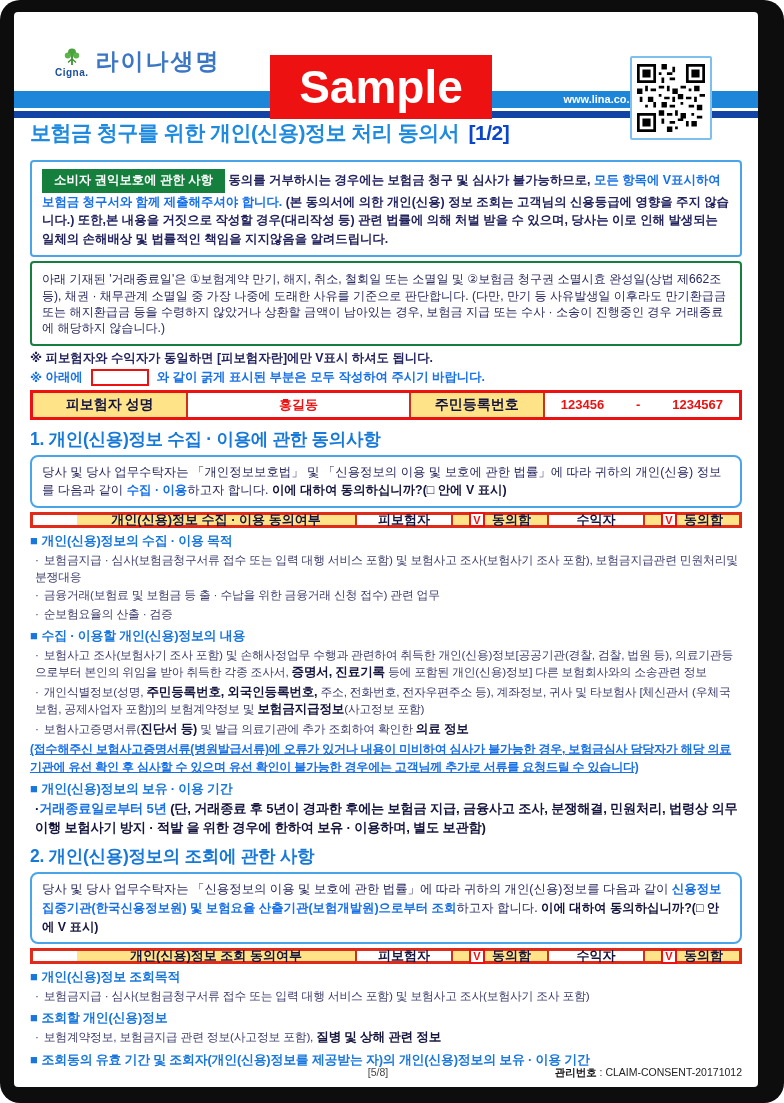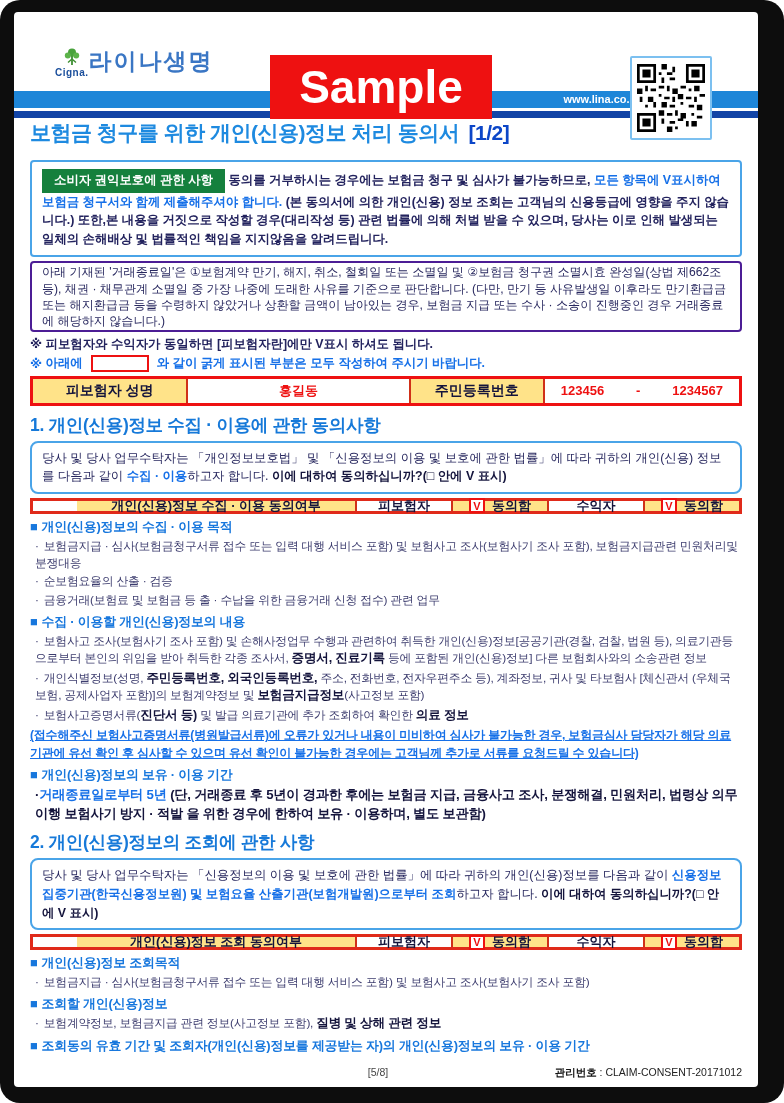--- a/index.html
+++ b/index.html
@@ -3,38 +3,38 @@
 <meta charset="utf-8">
 <style>
   * { box-sizing: border-box; margin: 0; padding: 0; }
   html,body { background:#ffffff; }
   body { font-family: "Liberation Sans","DejaVu Sans",sans-serif; }
   .scan { position:relative; width:784px; height:1103px; background:#0d0d0d; border-radius:20px; overflow:hidden; margin:0 auto; }
   .page { position:absolute; left:14px; top:12px; right:26px; bottom:16px; background:#ffffff; border-radius:4px; overflow:hidden; }
 
   
   .header { position:relative; height:148px; }
-  .logo { position:absolute; left:41px; top:34px; display:flex; align-items:flex-end; z-index:3; }
+  .logo { position:absolute; left:41px; top:34px; display:flex; align-items:flex-end; gap:7px; z-index:3; }
   .logo-cigna { display:flex; flex-direction:column; align-items:center; line-height:1; }
   .logo-cigna .cigna-word { color:#1b4f9c; font-size:10px; font-weight:bold; letter-spacing:.5px; margin-top:1px; }
   .logo-name { font-size:23px; color:#3a76c4; font-weight:bold; letter-spacing:2px; padding-bottom:1px; }
   .bar-blue { position:absolute; left:0; right:0; top:79px; height:17px; background:#1e86d8; z-index:1; }
   .bar-navy { position:absolute; left:0; right:0; top:99px; height:7px; background:#1244a6; z-index:1; }
   .website { position:absolute; top:81px; right:118px; color:#ffffff; font-weight:bold; font-size:11px; z-index:2; }
   .sample { position:absolute; left:256px; top:43px; width:222px; height:64px; background:#ee1111; color:#ffffff; font-size:46px; font-weight:bold; display:flex; align-items:center; justify-content:center; z-index:6; }
   .qr { position:absolute; right:46px; top:44px; width:82px; height:84px; background:#ffffff; border:2px solid #7cc0f0; border-radius:2px; display:flex; align-items:center; justify-content:center; z-index:5; }
   .title { position:absolute; left:16px; top:107px; font-size:21px; font-weight:bold; color:#1e8ae0; letter-spacing:-.5px; white-space:nowrap; z-index:2; }
   .title .pg { color:#0c46c8; margin-left:4px; }
 
   
   .content { padding:0 16px; color:#23235e; }
   .box-blue { border:2px solid #4aa4e8; border-radius:4px; padding:7px 10px; font-size:12.4px; font-weight:bold; line-height:1.5; }
   .badge { display:inline-block; background:#15803d; color:#ffffff; padding:2px 12px 3px; font-weight:bold; font-size:12.4px; }
   .hl { color:#1670e8; }
-  .box-trans { border:2px solid #4c1d95; border-radius:4px; padding:1px 10px; font-size:12.1px; font-weight:500; line-height:1.33; margin-top:4px; color:#28285f; }
+  .box-trans { border:2px solid #15803d; border-radius:4px; padding:8px 10px; font-size:12.1px; font-weight:500; line-height:1.33; margin-top:4px; color:#28285f; }
   .note1 { font-weight:bold; font-size:12.4px; margin-top:4px; color:#23235e; }
   .note2 { font-weight:bold; font-size:12.4px; color:#1670e8; margin-top:2px; display:flex; align-items:center; }
   .inline-box { display:inline-block; width:58px; height:17px; border:2px solid #ee1111; background:#fff; margin:0 8px; }
 
   .insured-row { border:3px solid #ee1111; display:flex; margin-top:4px; height:30px; }
   .insured-row .cell { display:flex; align-items:center; justify-content:center; font-weight:bold; }
   .insured-row .lab { background:#ffe389; color:#14143c; font-size:14px; border-right:2px solid #d03018; }
   .insured-row .val { color:#ee1111; font-size:13px; }
   .ir-c1 { width:22%; } .ir-c2 { width:31.5%; border-right:2px solid #d03018; } .ir-c3 { width:19%; } .ir-c4 { width:27.5%; justify-content:space-around !important; }
 
@@ -153,22 +153,22 @@
         </div>
         <div class="cell cn-c4">수익자</div>
         <div class="cell y cn-c5">
           <span class="checkbox">V</span>
           <span>동의함</span>
         </div>
       </div>
 
       <div class="bul-h"><span class="sq">■</span><span>개인(신용)정보의 수집 · 이용 목적</span></div>
       <div class="bul"><span class="dot">·</span><span>보험금지급 · 심사(보험금청구서류 접수 또는 입력 대행 서비스 포함) 및 보험사고 조사(보험사기 조사 포함), 보험금지급관련 민원처리및 분쟁대응</span></div>
+      <div class="bul"><span class="dot">·</span><span>금융거래(보험료 및 보험금 등 출 · 수납을 위한 금융거래 신청 접수) 관련 업무</span></div>
       <div class="bul"><span class="dot">·</span><span>순보험요율의 산출 · 검증</span></div>
-      <div class="bul"><span class="dot">·</span><span>금융거래(보험료 및 보험금 등 출 · 수납을 위한 금융거래 신청 접수) 관련 업무</span></div>
 
       <div class="bul-h"><span class="sq">■</span><span>수집 · 이용할 개인(신용)정보의 내용</span></div>
       <div class="bul"><span class="dot">·</span><span>보험사고 조사(보험사기 조사 포함) 및 손해사정업무 수행과 관련하여 취득한 개인(신용)정보[공공기관(경찰, 검찰, 법원 등), 의료기관등으로부터 본인의 위임을 받아 취득한 각종 조사서, </span><b>증명서, 진료기록</b><span> 등에 포함된 개인(신용)정보] 다른 보험회사와의 소송관련 정보</span></div>
       <div class="bul"><span class="dot">·</span><span>개인식별정보(성명, </span><b>주민등록번호, 외국인등록번호,</b><span> 주소, 전화번호, 전자우편주소 등), 계좌정보, 귀사 및 타보험사 [체신관서 (우체국보험, 공제사업자 포함)]의 보험계약정보 및 </span><b>보험금지급정보</b><span>(사고정보 포함)</span></div>
       <div class="bul"><span class="dot">·</span><span>보험사고증명서류(</span><b>진단서 등)</b><span> 및 발급 의료기관에 추가 조회하여 확인한 </span><b>의료 정보</b></div>
       <div class="blue-note">(접수해주신 보험사고증명서류(병원발급서류)에 오류가 있거나 내용이 미비하여 심사가 불가능한 경우, 보험금심사 담당자가 해당 의료기관에 유선 확인 후 심사할 수 있으며 유선 확인이 불가능한 경우에는 고객님께 추가로 서류를 요청드릴 수 있습니다)</div>
 
       <div class="bul-h"><span class="sq">■</span><span>개인(신용)정보의 보유 · 이용 기간</span></div>
       <div class="big-bul"><span class="dot">·</span><span class="blue">거래종료일로부터 5년</span><span> (단, 거래종료 후 5년이 경과한 후에는 보험금 지급, 금융사고 조사, 분쟁해결, 민원처리, 법령상 의무이행 보험사기 방지 · 적발 을 위한 경우에  한하여 보유 · 이용하며, 별도 보관함)</span></div>
 

